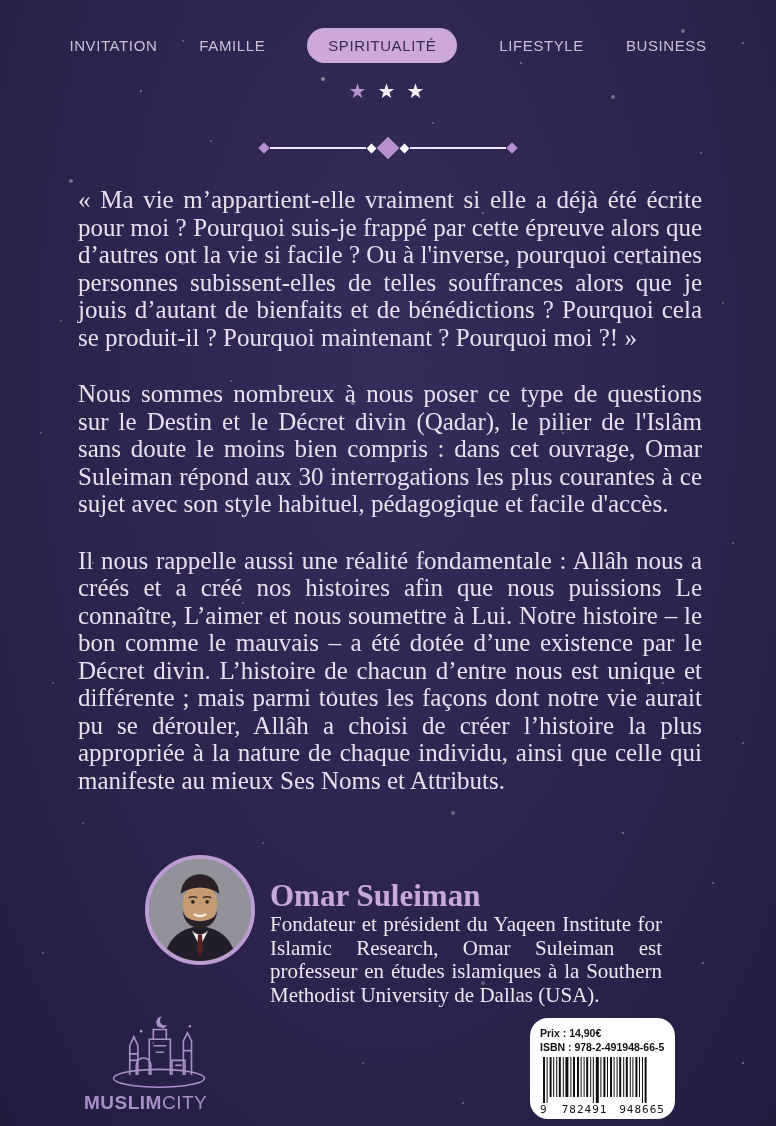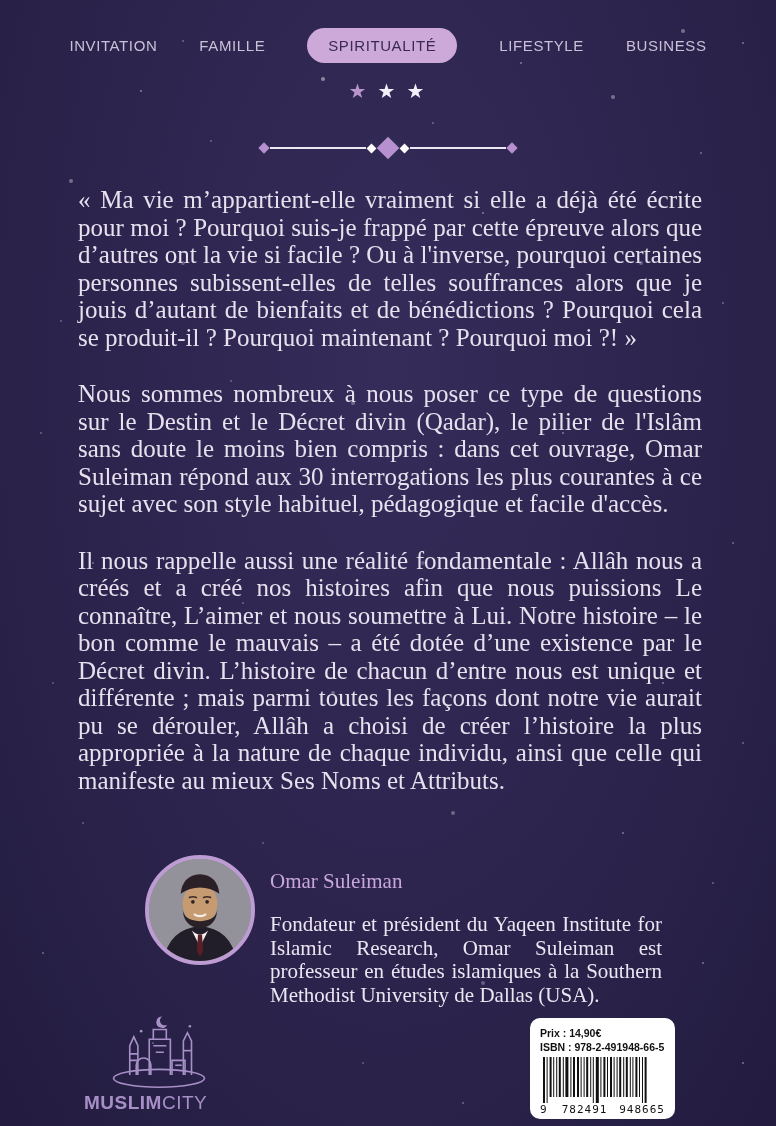--- a/index.html
+++ b/index.html
@@ -66,35 +66,35 @@
   
   .synopsis{position:absolute;left:78px;top:178px;width:624px;color:#e7e1ee;
     font-size:25px;line-height:27.5px;text-align:justify;margin-top:8px;}
   .synopsis p{margin:0 0 29px 0;}
 
   
   .author{position:absolute;left:145px;top:852px;width:520px;}
   .avatar{position:absolute;left:0;top:3px;width:110px;height:110px;border-radius:50%;
     border:4px solid #bd9bd3;box-sizing:border-box;overflow:hidden;background:#8e8d96;}
   .avatar svg{display:block;width:102px;height:102px;}
-  .author-name{position:absolute;left:125px;top:0;color:#c8a7dc;font-size:21px;font-weight:400;}
+  .author-name{position:absolute;left:125px;top:0;color:#c8a7dc;font-size:31px;font-weight:700;}
   .author-bio{position:absolute;left:125px;top:40px;width:392px;color:#ece6f2;
     font-size:21px;line-height:23.5px;text-align:justify;}
 
   
   .publisher{position:absolute;left:84px;top:1008px;width:150px;text-align:left;color:#a78fc7;}
   .publisher svg{display:block;margin:0 auto;}
   .wordmark{font-family:"Liberation Sans", sans-serif;font-size:19px;letter-spacing:.5px;
     margin-top:2px;white-space:nowrap;}
   .wordmark .bold{font-weight:800;}
   .wordmark .light{font-weight:300;}
 
   
   .barcode-box{position:absolute;left:530px;top:1018px;width:145px;height:101px;
-    background:#ffffff;border-radius:10px;box-sizing:border-box;padding:8px 10px 4px 10px;
+    background:#ffffff;border-radius:18px;box-sizing:border-box;padding:8px 10px 4px 10px;
     font-family:"Liberation Sans", sans-serif;color:#111;}
   .price-line,.isbn-line{font-size:10.5px;font-weight:700;line-height:14px;white-space:nowrap;}
   .bars-wrap{margin-top:3px;position:relative;height:46px;}
   .bars-wrap svg{display:block;}
   .barcode-digits{display:flex;font-size:11px;line-height:11px;margin-top:1px;
     font-family:"DejaVu Sans Mono", monospace;}
   .bd-0{flex:0 0 10px;}
   .bd-1{flex:1;text-align:right;letter-spacing:1px;}
   .bd-2{flex:1;text-align:right;letter-spacing:1px;}
 </style>

